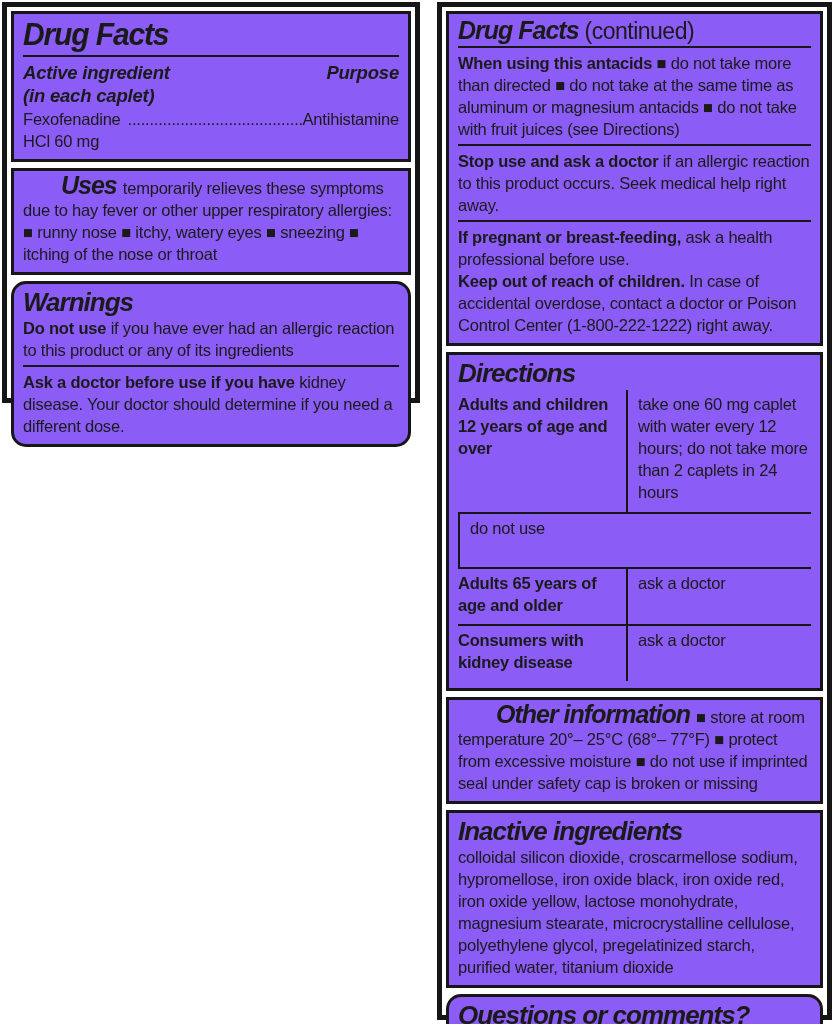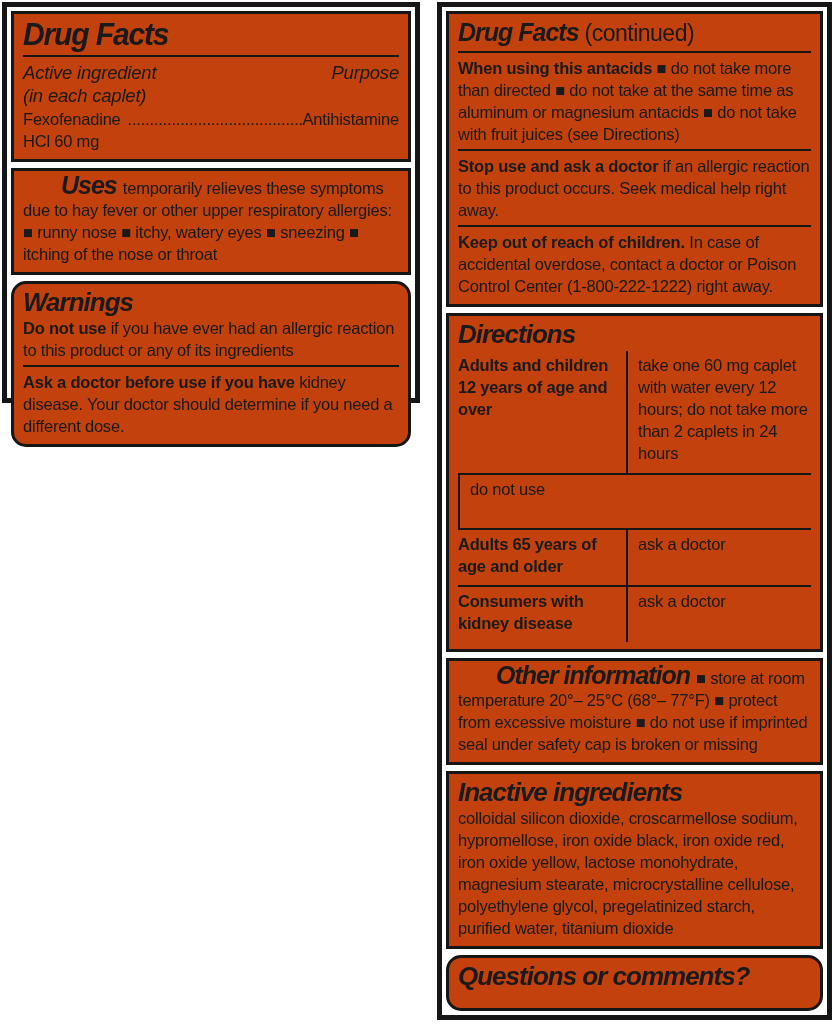--- a/index.html
+++ b/index.html
@@ -16,38 +16,38 @@
     background: #ffffff;
     padding: 4px;
     display: flex;
     flex-direction: column;
     gap: 6px;
   }
   .panel-left  { left: 2px;  top: 2px; width: 418px; height: 401px; }
   .panel-right { left: 437px; top: 2px; width: 395px; height: 1018px; }
   .box {
     border: 3px solid #161616;
-    background: #c2410c;
+    background: #8b5cf6;
     padding: 3px 9px 7px 9px;
   }
   .grow { flex: 1 1 auto; border-radius: 15px; }
   .h1 {
     font-style: italic;
     font-weight: bold;
     font-size: 31px;
     line-height: 36px;
     letter-spacing: -1.2px;
     transform: scaleX(0.97);
     transform-origin: left;
   }
   .h1-cont {
     font-style: italic;
     font-weight: bold;
     font-size: 25px;
-    line-height: 31px;
+    line-height: 26px;
     letter-spacing: -1px;
   }
   .h1-cont .continued {
     font-style: normal;
     font-weight: normal;
     font-size: 23px;
     letter-spacing: -0.5px;
   }
   .h2 {
     font-style: italic;
@@ -69,21 +69,21 @@
   p.body, .body {
     font-size: 16.5px;
     line-height: 22px;
   }
   .lead { font-weight: bold; }
   .active-row {
     display: flex;
     justify-content: space-between;
     align-items: flex-start;
     font-style: italic;
-    font-weight: normal;
+    font-weight: bold;
     font-size: 18.5px;
     line-height: 23px;
     margin-top: 2px;
   }
   .fexo-row {
     display: flex;
     align-items: baseline;
     font-size: 16.5px;
     line-height: 22px;
     margin-top: 1px;
@@ -152,20 +152,21 @@
 
 <div class="panel panel-right">
 
   <div class="box">
     <div class="h1-cont"><span>Drug Facts</span> <span class="continued">(continued)</span></div>
     <hr class="rule">
     <p class="body"><span class="lead">When using this antacids</span><span> ■ do not take more than directed ■ do not take at the same time as aluminum or magnesium antacids ■ do not take with fruit juices (see Directions)</span></p>
     <hr class="rule-thin">
     <p class="body"><span class="lead">Stop use and ask a doctor</span><span> if an allergic reaction to this product occurs. Seek medical help right away.</span></p>
     <hr class="rule-thin">
+    <p class="body"><span class="lead">If pregnant or breast-feeding,</span><span> ask a health professional before use.</span></p>
     <p class="body"><span class="lead">Keep out of reach of children.</span><span> In case of accidental overdose, contact a doctor or Poison Control Center (1-800-222-1222) right away.</span></p>
   </div>
 
   <div class="box">
     <div class="h2">Directions</div>
     <div class="dir-table">
       <div class="dir-row r1">
         <div class="dir-who">Adults and children 12 years of age and over</div>
         <div class="dir-dose">take one 60 mg caplet with water every 12 hours; do not take more than 2 caplets in 24 hours</div>
       </div>

